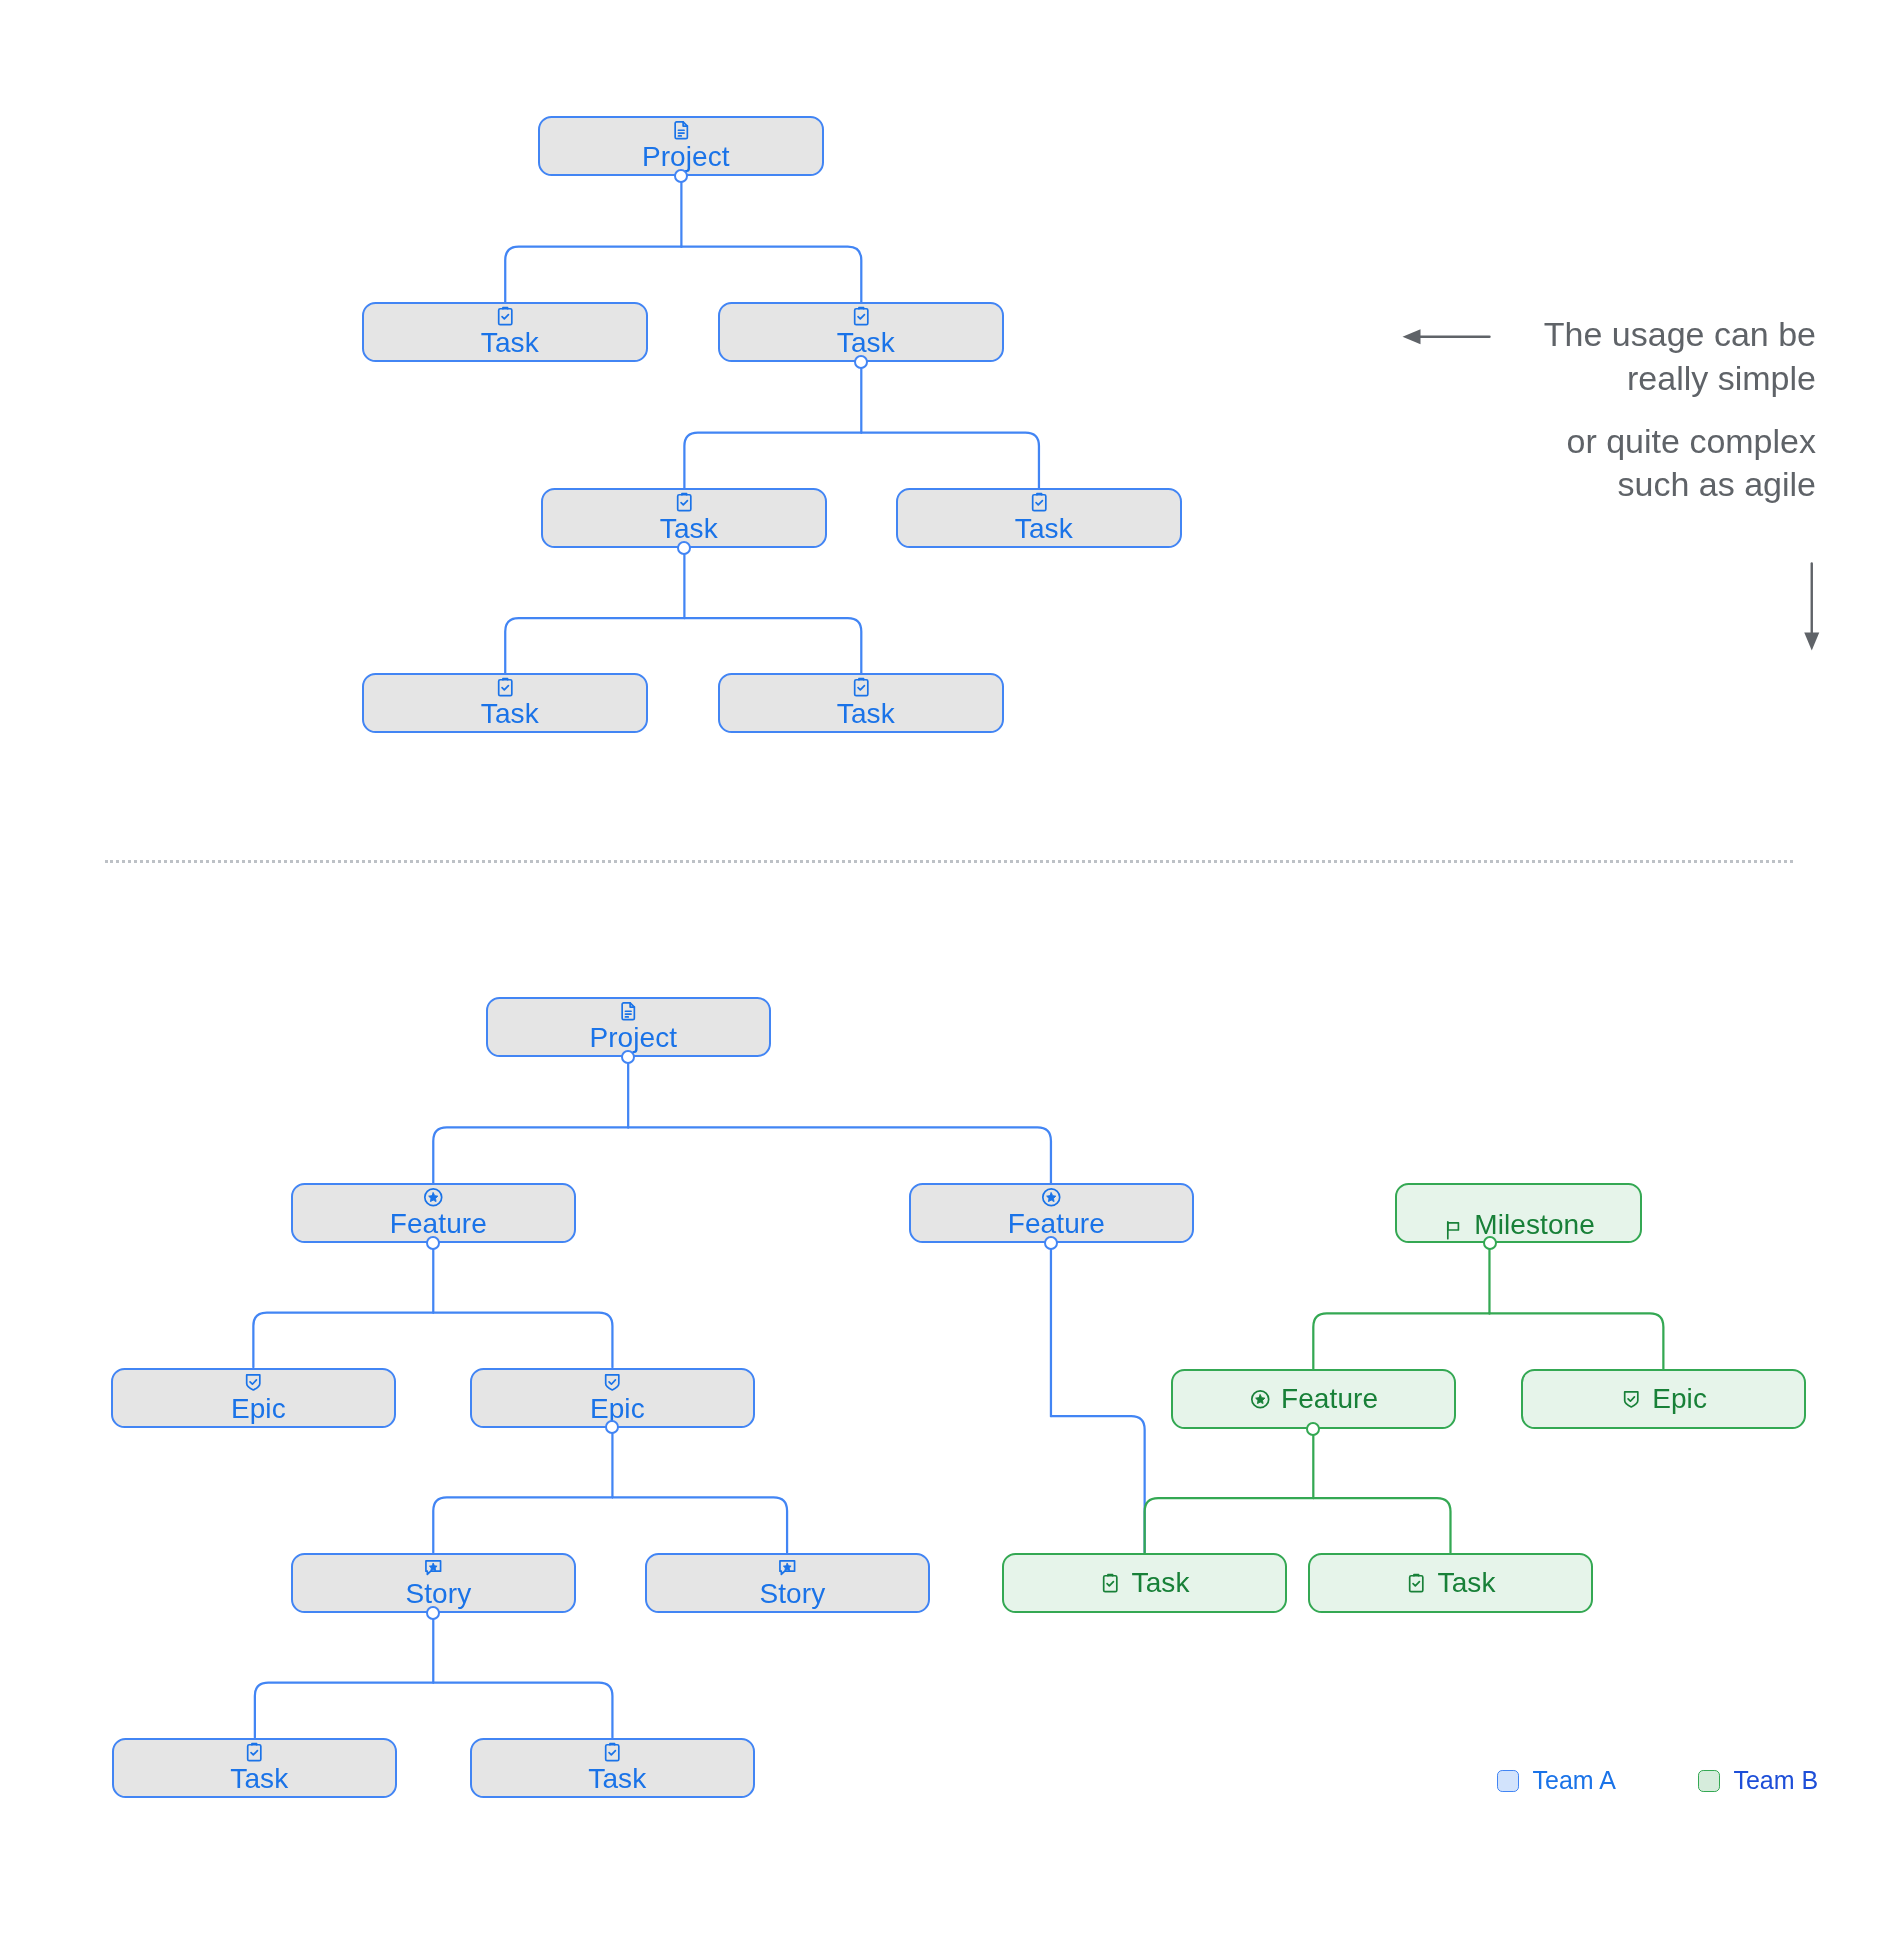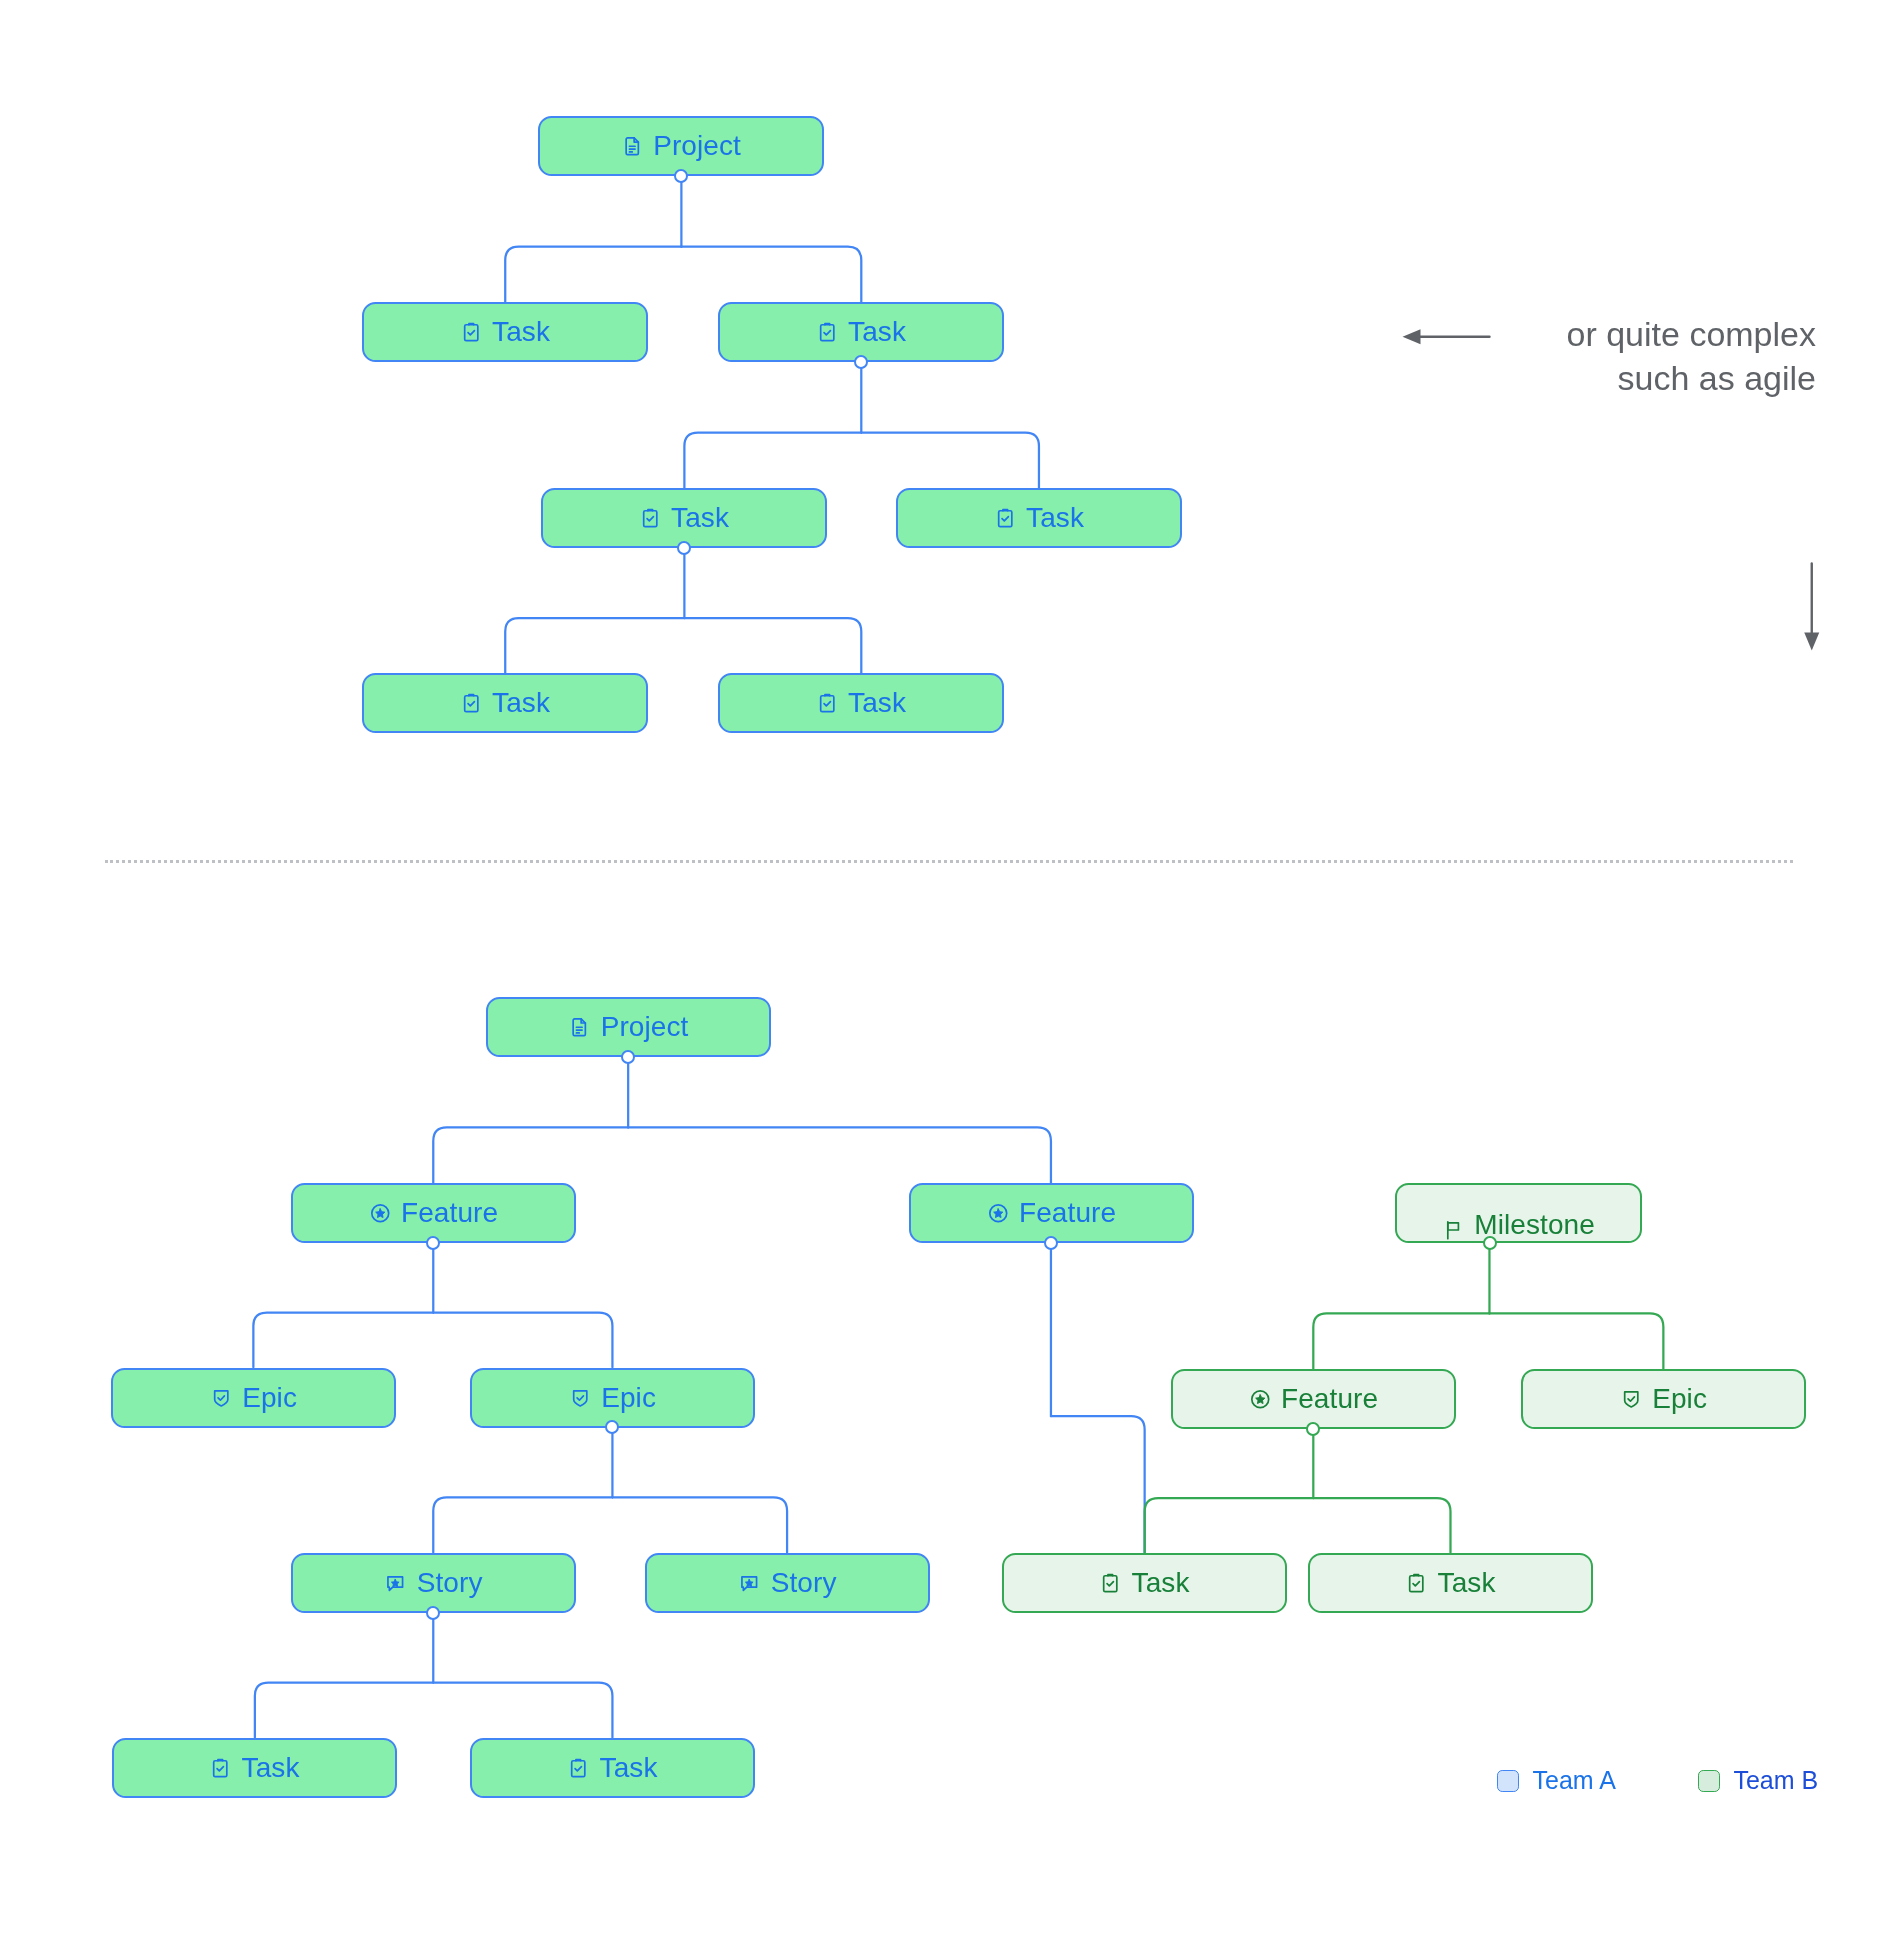--- a/index.html
+++ b/index.html
@@ -12,21 +12,21 @@
   svg.wires{position:absolute;left:0;top:0;width:1898px;height:1955px;pointer-events:none;}
 
   .node{
     position:absolute;box-sizing:border-box;
     display:flex;align-items:center;justify-content:center;
     border-radius:13.5px;border:2.2px solid;
     font-size:28px;letter-spacing:0.1px;white-space:nowrap;
   }
   .node .lbl{margin-left:9.7px;}
   .node .ico{display:inline-flex;align-items:center;justify-content:center;}
-  .node.blue{background:#86efac;border-color:#4285f4;color:#1a73e8;}
+  .node.blue{background:#e5e5e5;border-color:#4285f4;color:#1a73e8;flex-direction:column;}
   .node.green{background:#e6f4ea;border-color:#34a853;color:#188038;}
 
   .port{position:absolute;width:14.2px;height:14.2px;border-radius:50%;
         background:#ffffff;box-sizing:border-box;border:2.2px solid;}
   .port.blue{border-color:#4285f4;}
   .port.green{border-color:#34a853;}
 
   .divider{position:absolute;left:105px;top:860px;width:1688px;height:0;
     border-top:3.7px dotted #bdc1c6;}
 
@@ -293,20 +293,24 @@
       <div class="port green" style="left: 1483px; top: 1236px;"></div>
       <div class="port blue" style="left: 605px; top: 1420px;"></div>
       <div class="port green" style="left: 1306px; top: 1422px;"></div>
       <div class="port blue" style="left: 426px; top: 1606px;"></div>
     </div>
 
   <div class="divider"></div>
 
   <div class="annotation">
     <p class="para">
+      <span>The usage can be</span>
+      <br><span>really simple</span>
+    </p>
+    <p class="para">
       <span>or quite complex</span>
       <br><span>such as agile</span>
     </p>
   </div>
 
   <div class="legend">
     <div class="item">
       <span class="sw blue"></span>
       <span class="t blue">Team A</span>
     </div>

